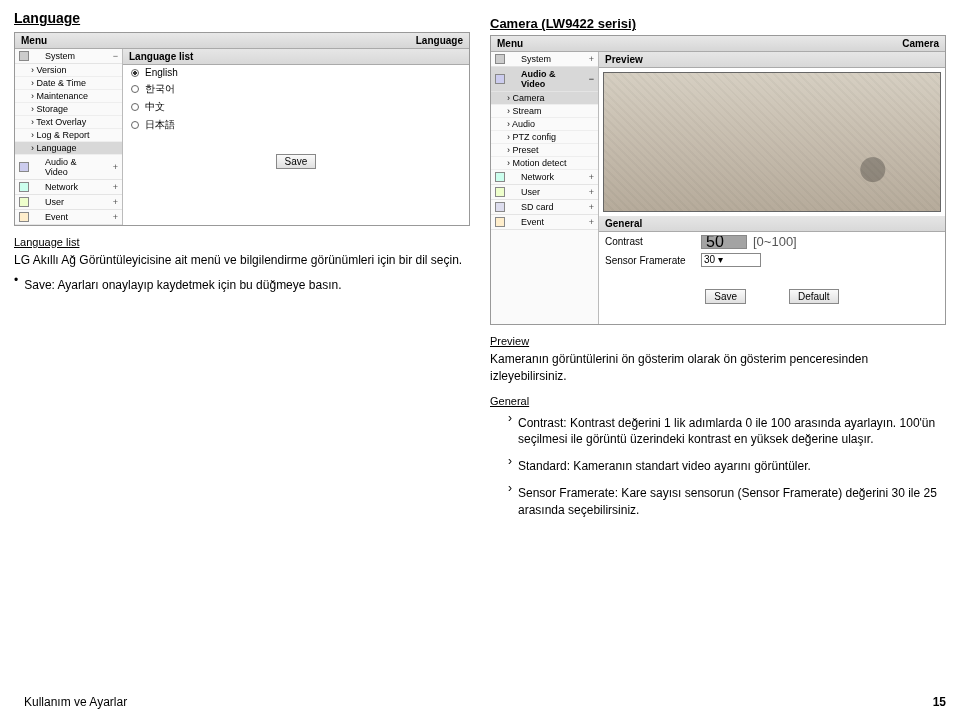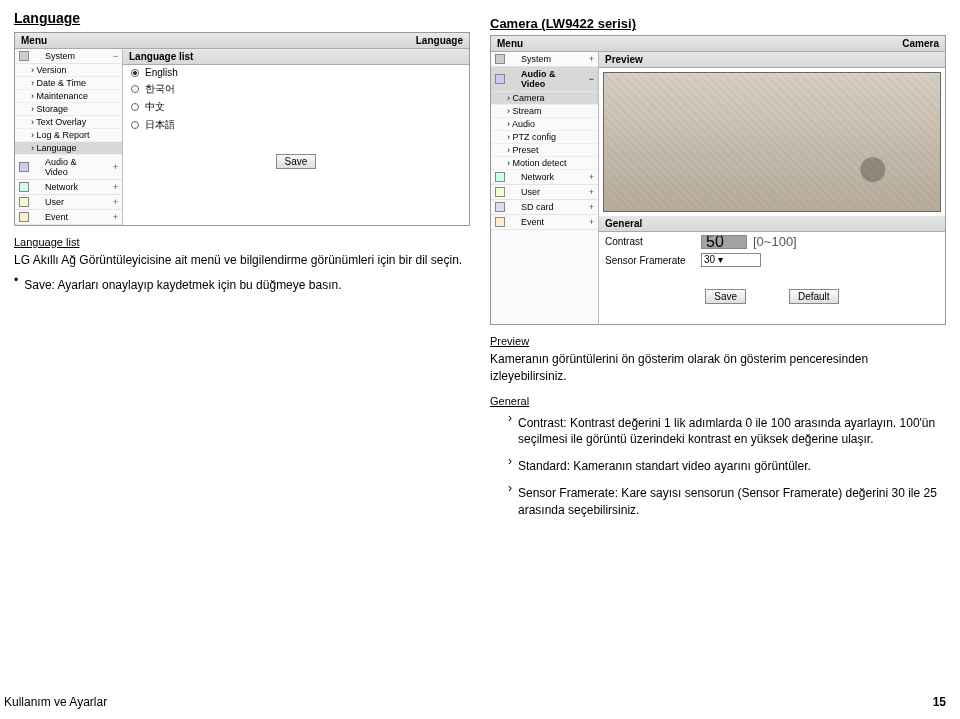--- a/index.html
+++ b/index.html
@@ -40,21 +40,21 @@
   .center { text-align: center; }
 
   .preview-img { height: 140px; margin: 4px; background: #d0c8bc; border: 1px solid #666; position: relative; overflow: hidden; }
   .preview-img::before { content:""; position:absolute; inset:0; background: repeating-linear-gradient(45deg,rgba(0,0,0,0.03) 0 2px,transparent 2px 6px), radial-gradient(circle at 80% 70%, rgba(0,0,0,0.25) 0 12px, transparent 13px), linear-gradient(#d6cfc2,#c3b9aa 60%,#b6ab9b); }
   .gen-row { display: flex; align-items: center; gap: 6px; padding: 2px 6px; font-size: 10px; }
   .gen-row label { width: 90px; }
   .gen-input { border: 1px solid #888; height: 14px; width: 46px; padding: 0 4px; font-size: 16px; background: #a3a3a3; }
   .gen-select { border: 1px solid #888; height: 14px; width: 60px; font-size: 10px; background: #fff; padding: 0 2px; }
   .hint { color: #555; font-size: 13px; }
 
-  .footer { position: absolute; bottom: 10px; left: 4px; right: 14px; display: flex; justify-content: space-between; font-size: 12px; }
+  .footer { position: absolute; bottom: 10px; left: 24px; right: 14px; display: flex; justify-content: space-between; font-size: 12px; }
   .footer .pg { font-weight: bold; }
 </style>
 </head>
 <body>
 
 <div class="page">
 
   <div class="col">
     <div class="heading1">Language</div>
 

